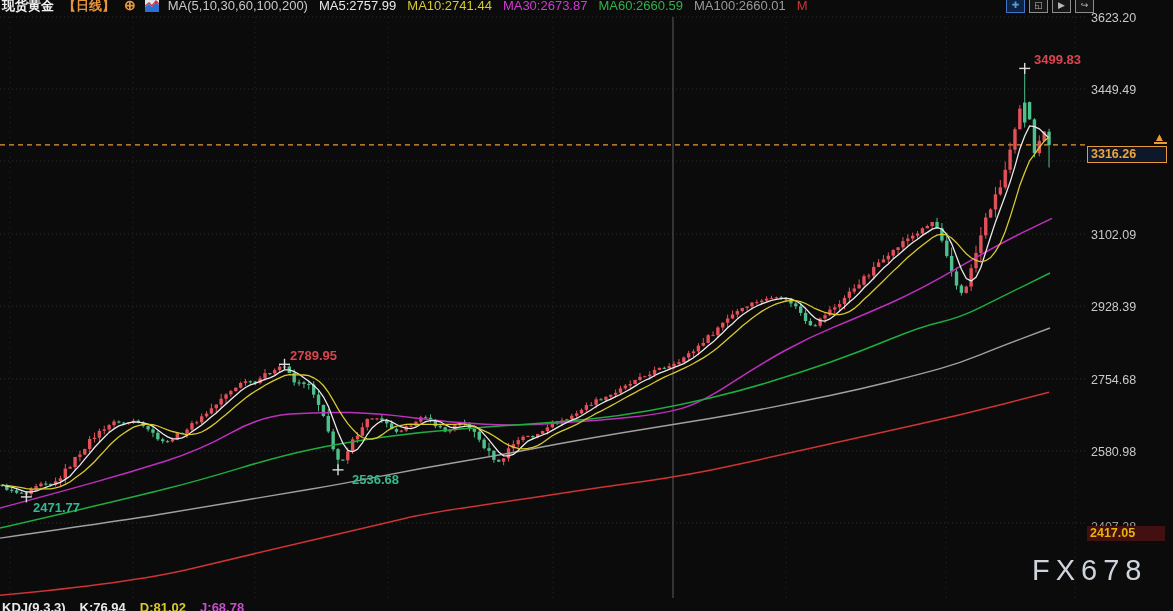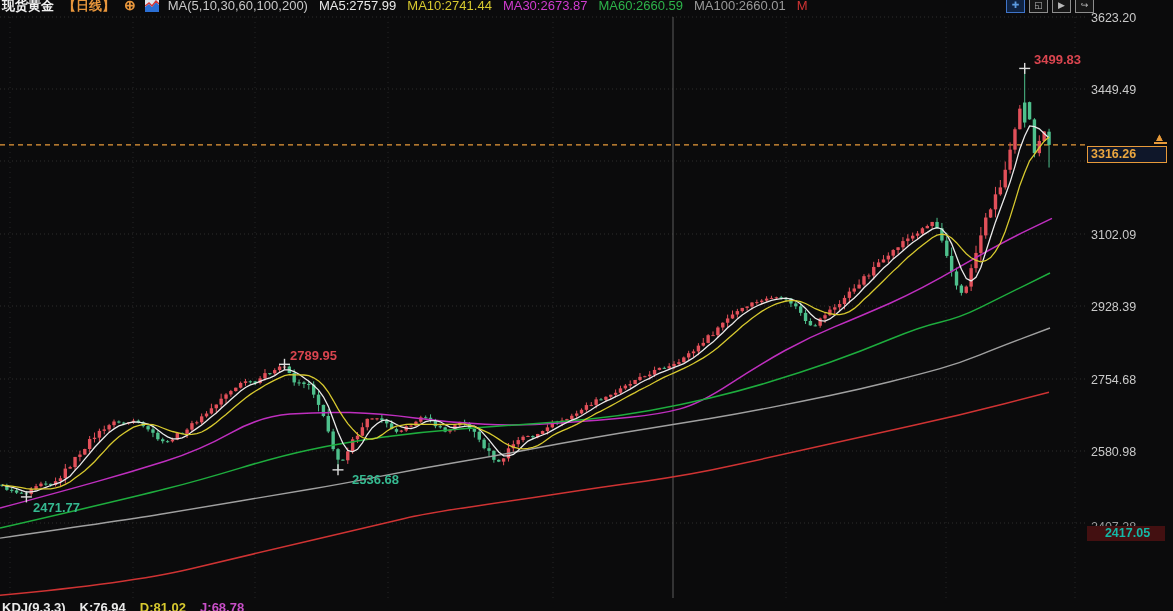--- a/index.html
+++ b/index.html
@@ -14,21 +14,21 @@
   .hdr .mini{width:14px;height:13px;display:inline-block;}
   #ma-row{display:flex;gap:11px;}
   #ma-row span{font-weight:500;}
   .tool-row{position:absolute;left:1006px;top:-4px;display:flex;gap:4px;z-index:6;}
   .icoBox{width:17px;height:15px;border:1px solid #8d8d8d;background:#161616;color:#b9b9b9;
     font-size:9px;display:flex;align-items:center;justify-content:center;}
   .icoBox.active{border-color:#3f74c9;background:#0f2342;color:#5b9ae0;}
   .px-box{position:absolute;left:1087px;width:75px;height:15px;font-size:12.5px;font-weight:bold;
     line-height:15px;padding-left:3px;z-index:4;}
   #cur-box{top:146px;border:1px solid #e79a3a;color:#eda73f;background:#0f172a;}
-  #low-box{top:526px;background:#431011;color:#14b8a6;text-align:center;}
+  #low-box{top:526px;background:#431011;color:#eab308;}
   #jump-arrow{position:absolute;left:1154px;top:132px;color:#e79a3a;font-size:11px;line-height:11px;
     z-index:5;text-shadow:0 0 0 #e79a3a;}
   #jump-arrow .bar{display:block;width:13px;height:2px;background:#e79a3a;margin-top:-1px;}
   #watermark{position:absolute;left:1032px;top:554px;font-size:29px;letter-spacing:6px;
     color:#ced3dc;z-index:3;}
   .ftr{position:absolute;left:2px;top:600px;display:flex;gap:14px;font-size:13px;font-weight:bold;
     white-space:nowrap;z-index:5;}
   .ftr .k1{color:#e9e9e9;} .ftr .k2{color:#e9e9e9;} .ftr .d1{color:#d7c92f;} .ftr .j1{color:#c84fc8;}
 </style>
 </head>
@@ -555,20 +555,21 @@
 
   <div id="cur-box" class="px-box">
     <span>3316.26</span>
   </div>
   <div id="jump-arrow">▲<span class="bar"></span></div>
 
   <div id="low-box" class="px-box">
     <span>2417.05</span>
   </div>
 
+  <div id="watermark">FX678</div>
 
   <div class="ftr">
     <span class="k1">KDJ(9,3,3)</span>
     <span class="k2">K:76.94</span>
     <span class="d1">D:81.02</span>
     <span class="j1">J:68.78</span>
   </div>
 
 </div>
 

